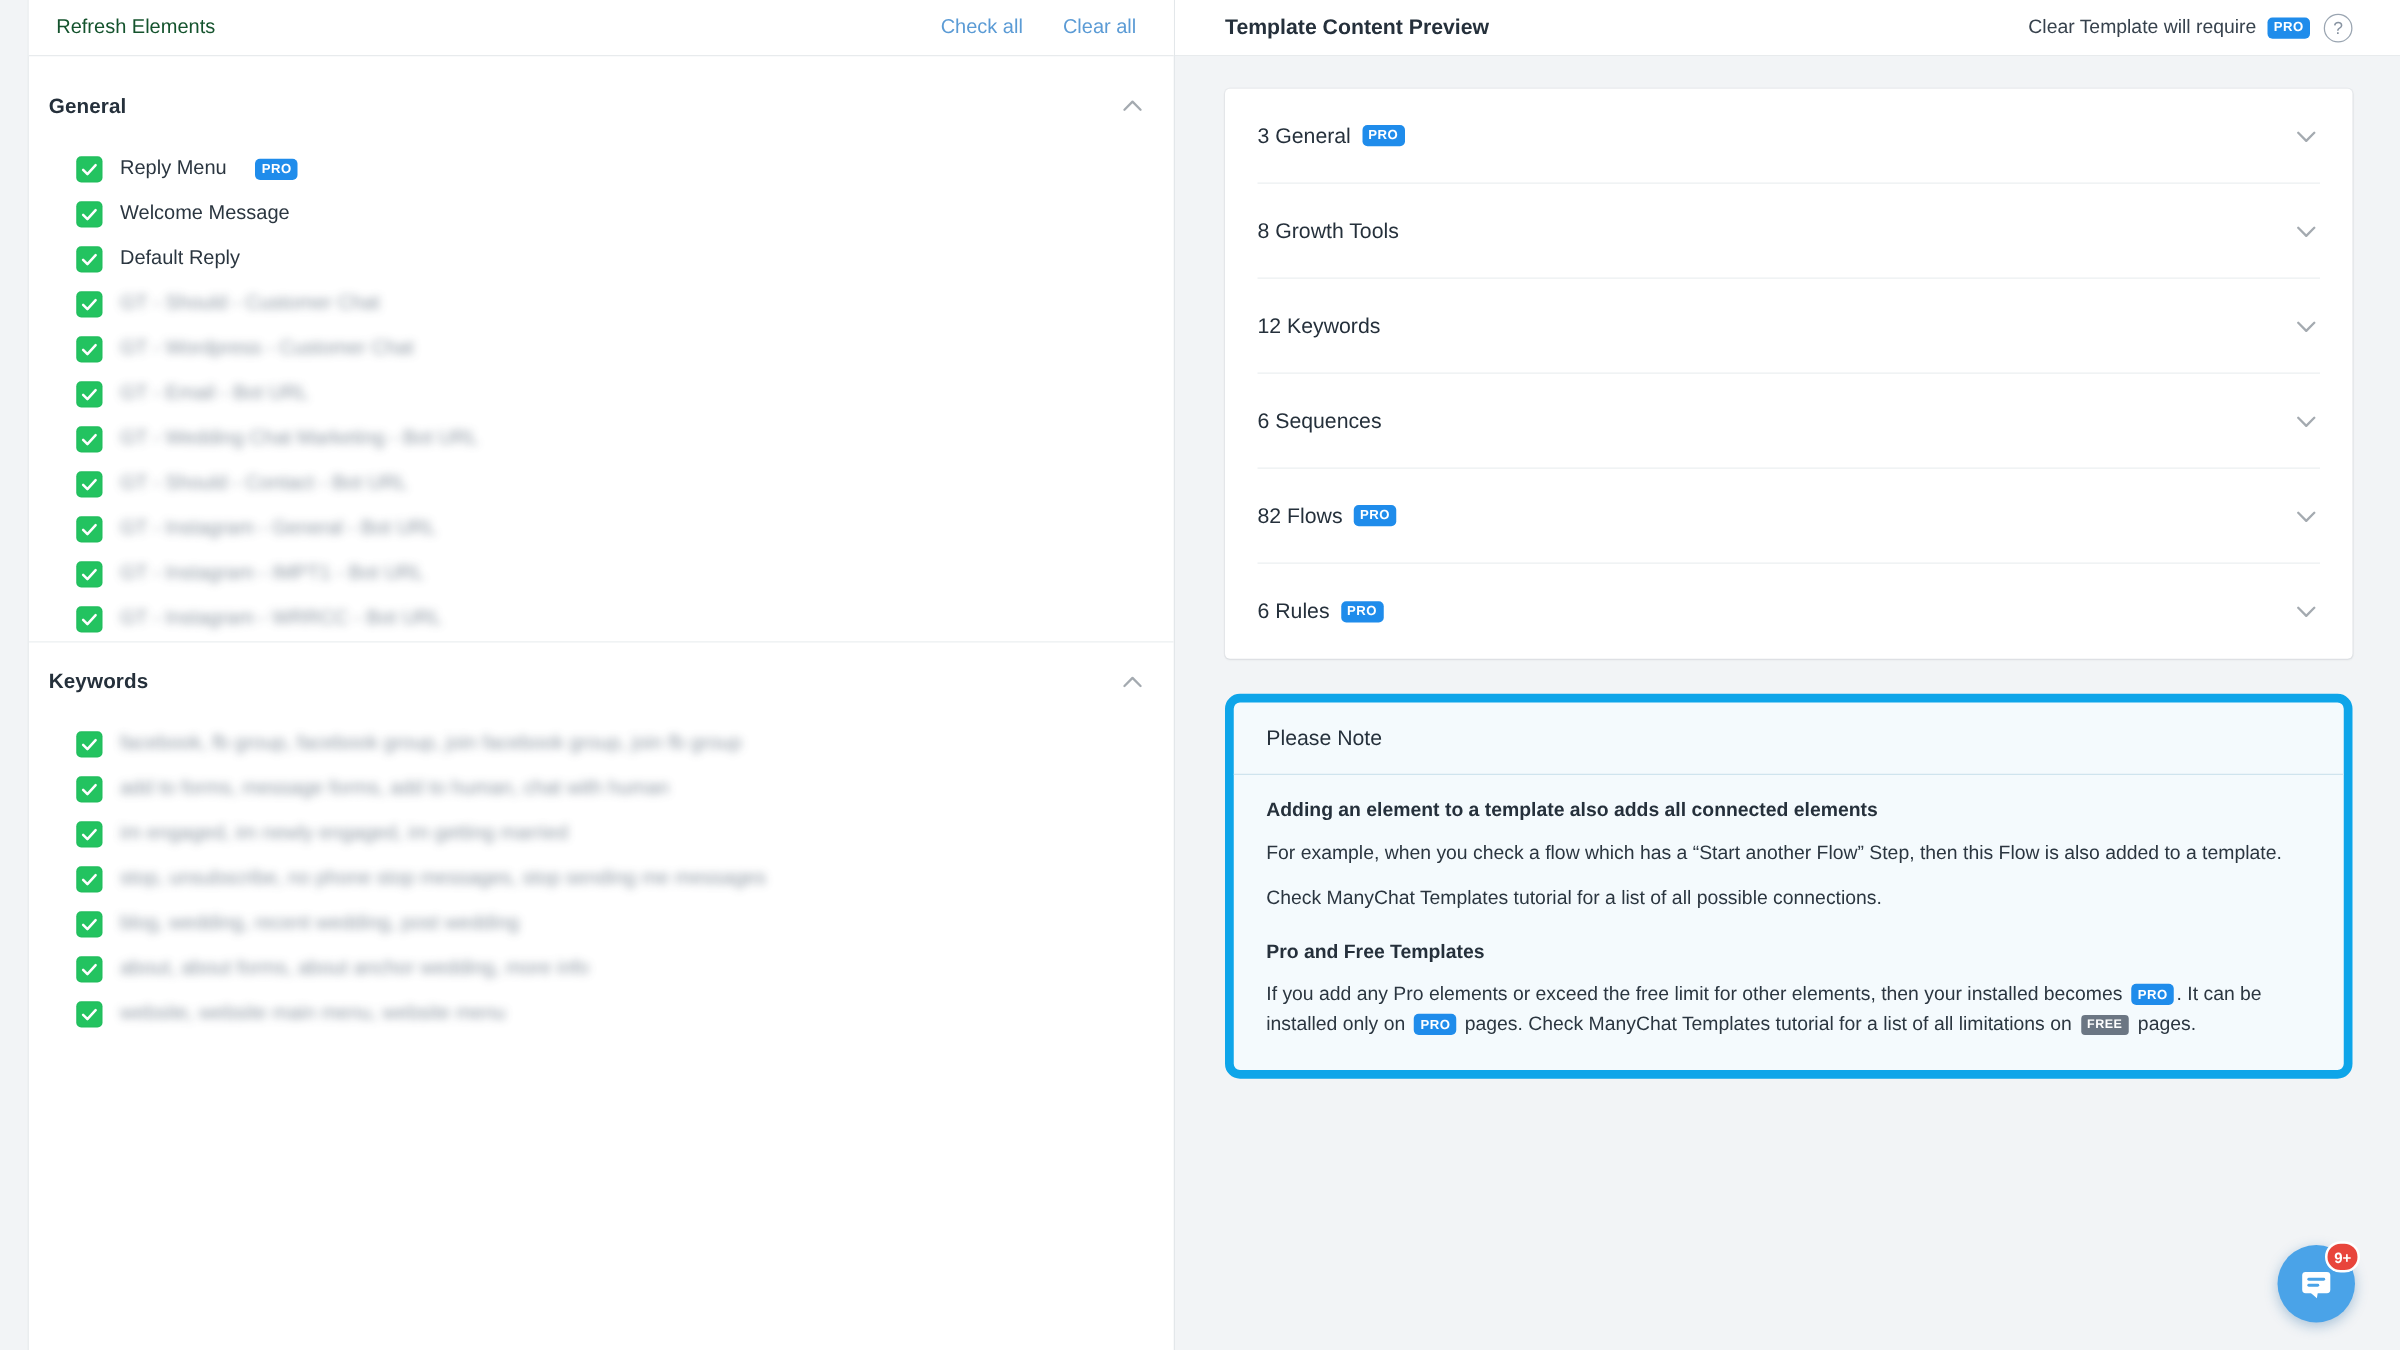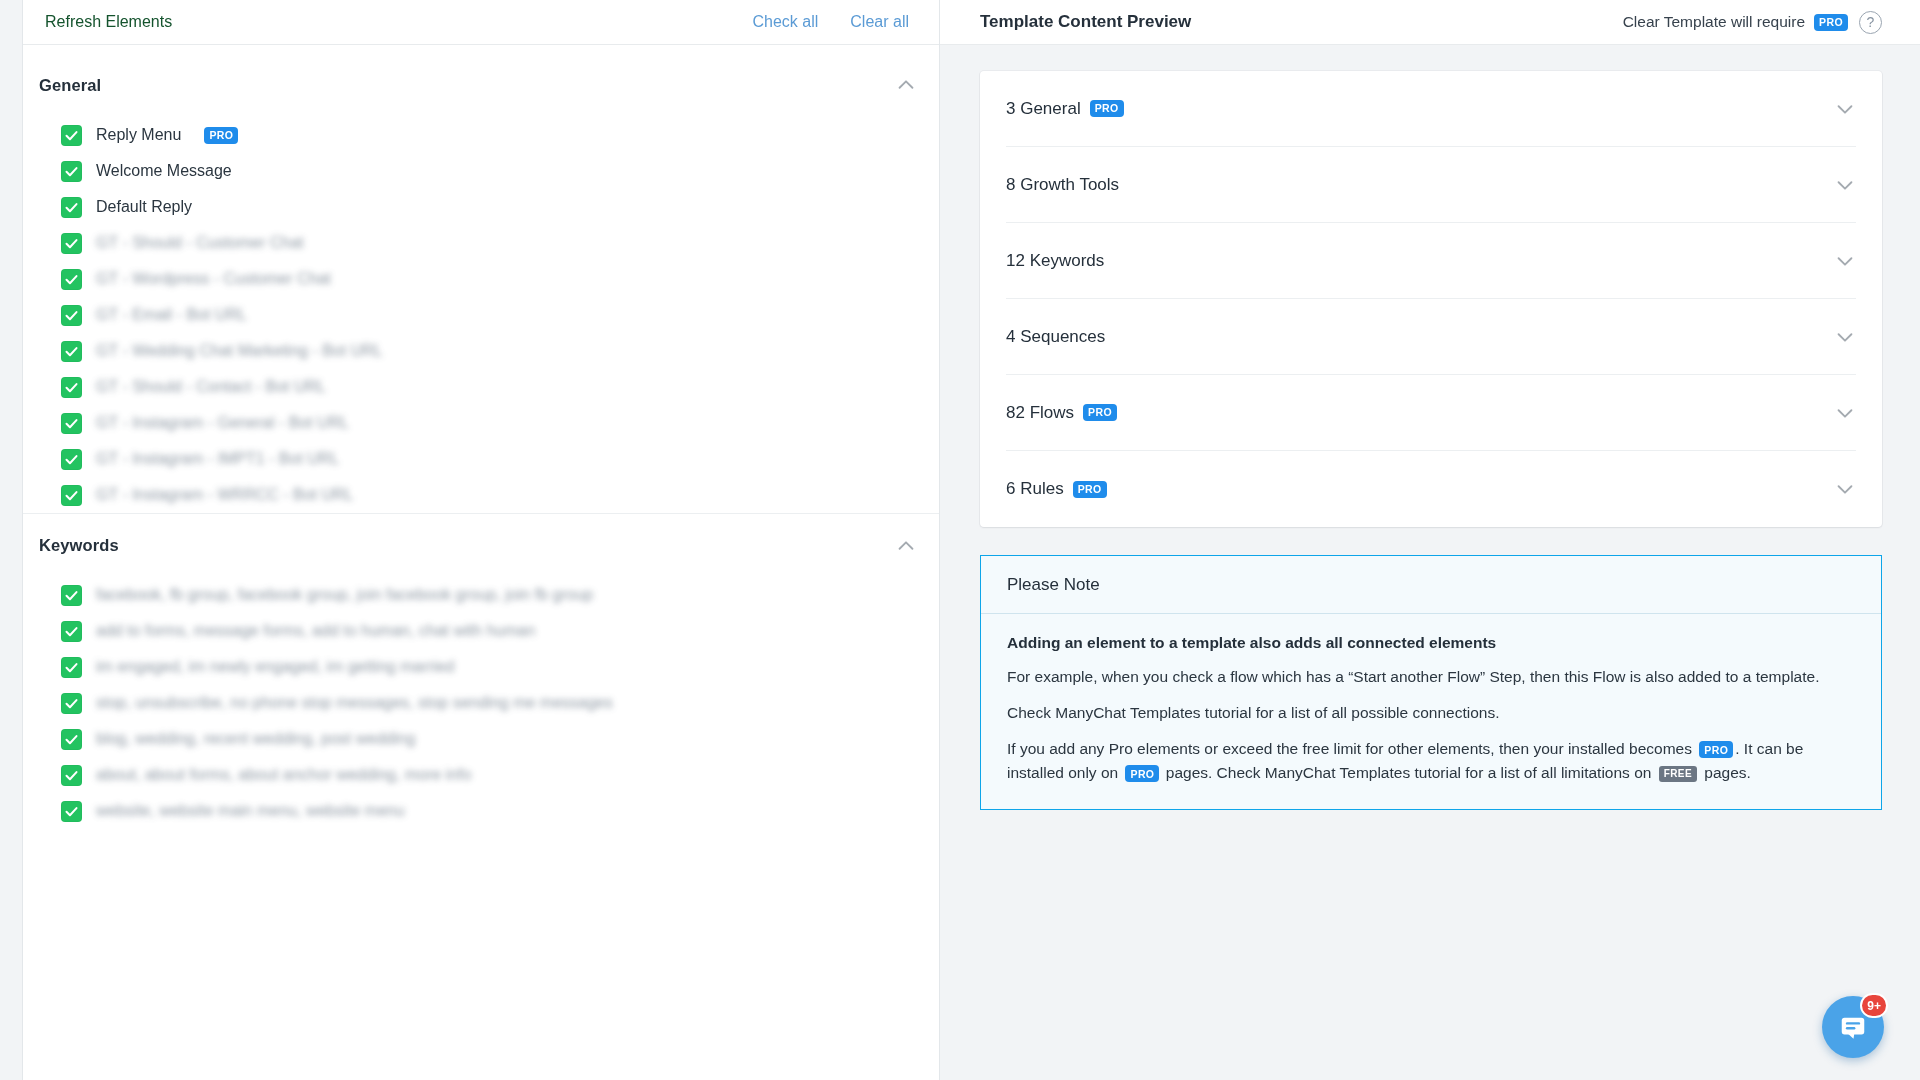--- a/index.html
+++ b/index.html
@@ -125,22 +125,22 @@
     border-bottom: 1px solid #eceff1;
   }
   .acc-row:last-child { border-bottom: none; }
   .acc-label { font-size: 17px; color: #25303b; }
   .acc-row .sp { flex: 1 1 auto; }
   .acc-chev { width: 22px; height: 22px; opacity: .55; }
 
   .note-card {
     margin-top: 28px;
     background: #f4fafd;
-    border: 1px solid #0ea5e9;
-    border-radius: 0;
+    border: 7px solid #0ea5e9;
+    border-radius: 12px;
   }
   .note-head {
     height: 58px; display: flex; align-items: center;
     padding: 0 26px;
     border-bottom: 1px solid #cfe4ee;
     font-size: 17px; color: #25303b;
   }
   .note-body { padding: 20px 26px 24px 26px; }
   .note-strong {
     font-size: 15.5px; font-weight: bold; color: #25303b;
@@ -412,21 +412,21 @@
         <span class="acc-label">12 Keywords</span>
         <span class="sp"></span>
         <span class="acc-chev">
           <svg viewBox="0 0 24 24" fill="none" stroke="#5a6570" stroke-width="2" stroke-linecap="round" stroke-linejoin="round">
               <polyline points="5,9 12,16 19,9"></polyline>
             </svg>
         </span>
       </div>
 
       <div class="acc-row">
-        <span class="acc-label">4 Sequences</span>
+        <span class="acc-label">6 Sequences</span>
         <span class="sp"></span>
         <span class="acc-chev">
           <svg viewBox="0 0 24 24" fill="none" stroke="#5a6570" stroke-width="2" stroke-linecap="round" stroke-linejoin="round">
               <polyline points="5,9 12,16 19,9"></polyline>
             </svg>
         </span>
       </div>
 
       <div class="acc-row">
         <span class="acc-label">82 Flows</span>
@@ -450,20 +450,21 @@
         </span>
       </div>
     </div>
 
     <div class="note-card">
       <div class="note-head">Please Note</div>
       <div class="note-body">
         <div class="note-strong">Adding an element to a template also adds all connected elements</div>
         <div class="note-p">For example, when you check a flow which has a “Start another Flow” Step, then this Flow is also added to a template.</div>
         <div class="note-p">Check ManyChat Templates tutorial for a list of all possible connections.</div>
+        <div class="note-strong second">Pro and Free Templates</div>
         <div class="note-p last">
           <span>If you add any Pro elements or exceed the free limit for other elements, then your installed becomes</span>
           <span class="pro-badge inline">PRO</span><span>. It can be installed only on</span>
           <span class="pro-badge inline">PRO</span>
           <span>pages. Check ManyChat Templates tutorial for a list of all limitations on</span>
           <span class="free-badge">FREE</span>
           <span>pages.</span>
         </div>
       </div>
     </div>

